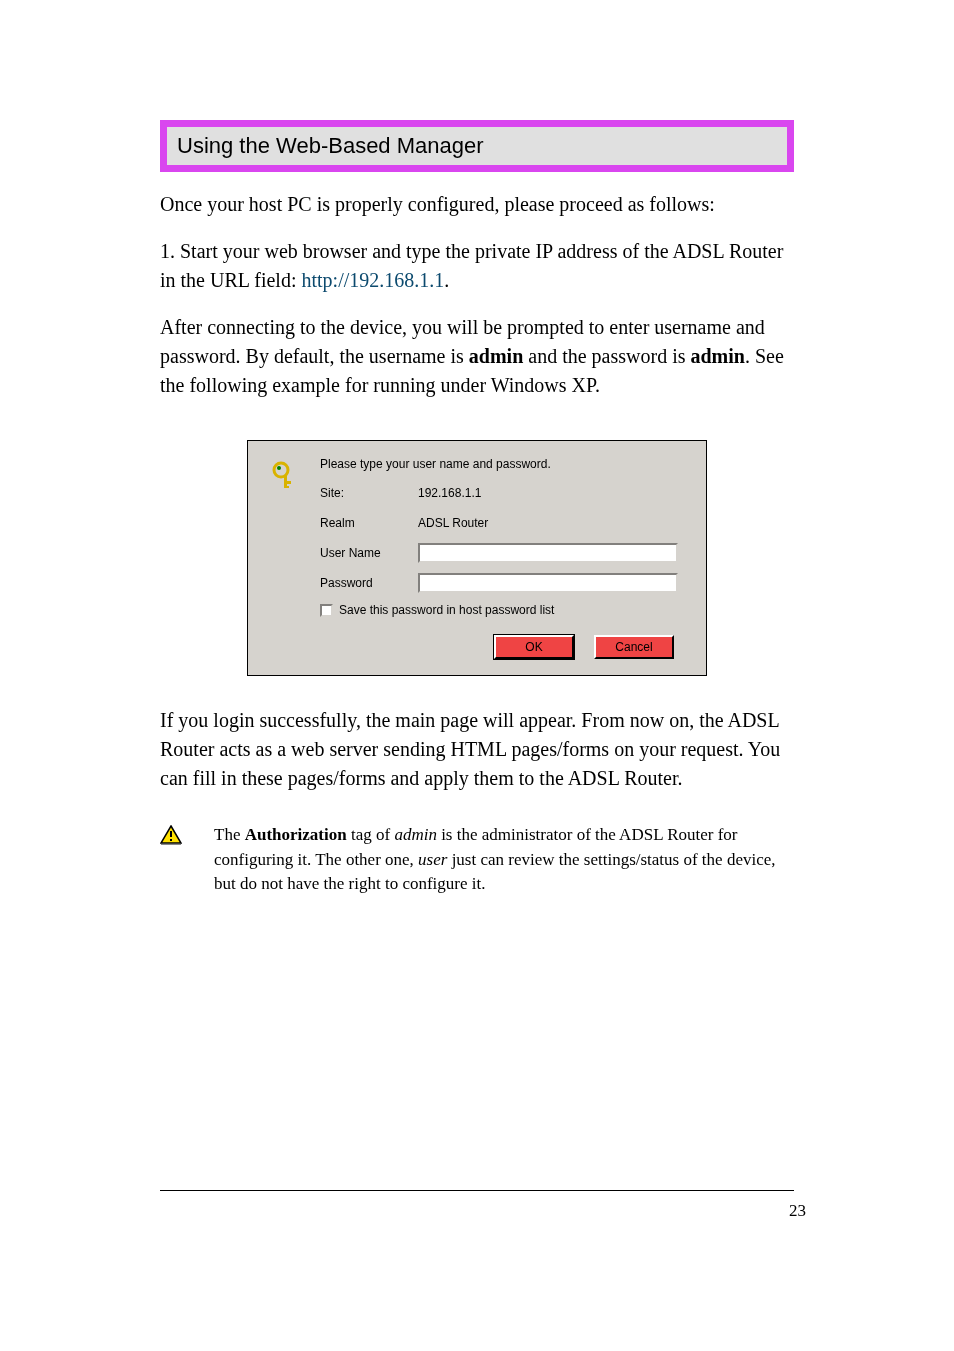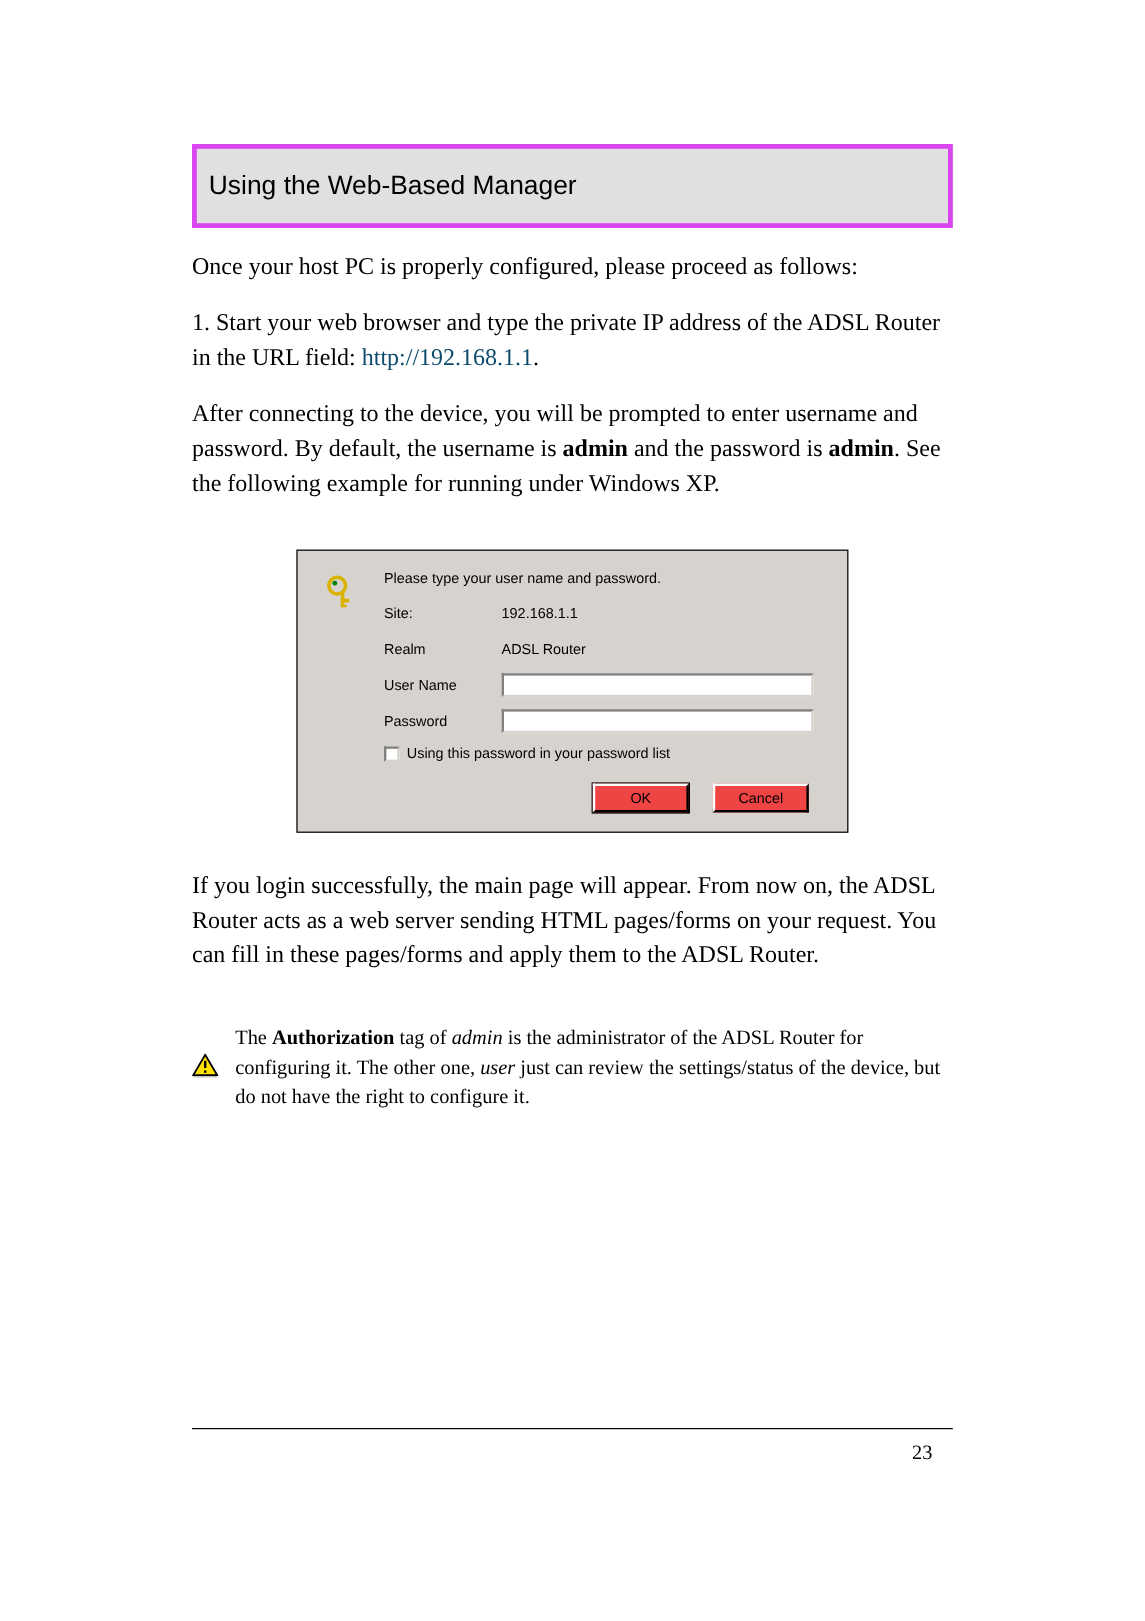--- a/index.html
+++ b/index.html
@@ -10,22 +10,22 @@
     font-family: "Times New Roman", Times, serif;
     width: 954px;
   }
   .page {
     padding: 70px 160px 60px 160px;
     position: relative;
     min-height: 1351px;
   }
   .section-header {
     background: #e0e0e0;
-    border: 4px solid #d946ef;
-    padding: 18px 10px;
+    border: 7px solid #d946ef;
+    padding: 6px 10px;
     font-size: 22px;
     font-family: Arial, sans-serif;
     color: #000;
     margin-top: 50px;
   }
   .body-text {
     font-size: 20px;
     line-height: 1.45;
     margin-top: 18px;
     color: #000;
@@ -143,23 +143,23 @@
     font-size: 12px;
     display: flex;
     align-items: center;
     justify-content: center;
   }
   .ok-btn {
     box-shadow: 0 0 0 1px #000;
   }
   .warn-row {
     display: flex;
-    align-items: center;
-    gap: 14px;
-    margin-top: 42px;
+    align-items: flex-start;
+    gap: 32px;
+    margin-top: 30px;
   }
   .warn-icon {
     flex-shrink: 0;
     margin-top: 2px;
   }
   .warn-text {
     font-size: 17px;
     line-height: 1.45;
   }
   .warn-text i { font-style: italic; }
@@ -168,21 +168,21 @@
     border-top: 1px solid #000;
     margin: 0;
     position: absolute;
     bottom: 160px;
     left: 160px;
     right: 160px;
   }
   .page-num {
     position: absolute;
     bottom: 130px;
-    right: 177px;
+    right: 148px;
     font-size: 17px;
   }
 </style>
 </head>
 <body>
 
 <div class="page">
   <div class="section-header">Using the Web-Based Manager</div>
 
   <div class="body-text">Once your host PC is properly configured, please proceed as follows:</div>
@@ -220,21 +220,21 @@
           <div class="row">
             <span class="lbl">User Name</span>
             <input class="sunken-input" type="text" style="">
           </div>
           <div class="row">
             <span class="lbl">Password</span>
             <input class="sunken-input" type="password" style="">
           </div>
           <div class="chk-row">
             <div class="chk"></div>
-            <span>Using this password in your password list</span>
+            <span>Save this password in host password list</span>
           </div>
         </div>
         <div class="btn-row">
           <div class="win-btn ok-btn">OK</div>
           <div class="win-btn">Cancel</div>
         </div>
       </div>
     </div>
   </div>
 

